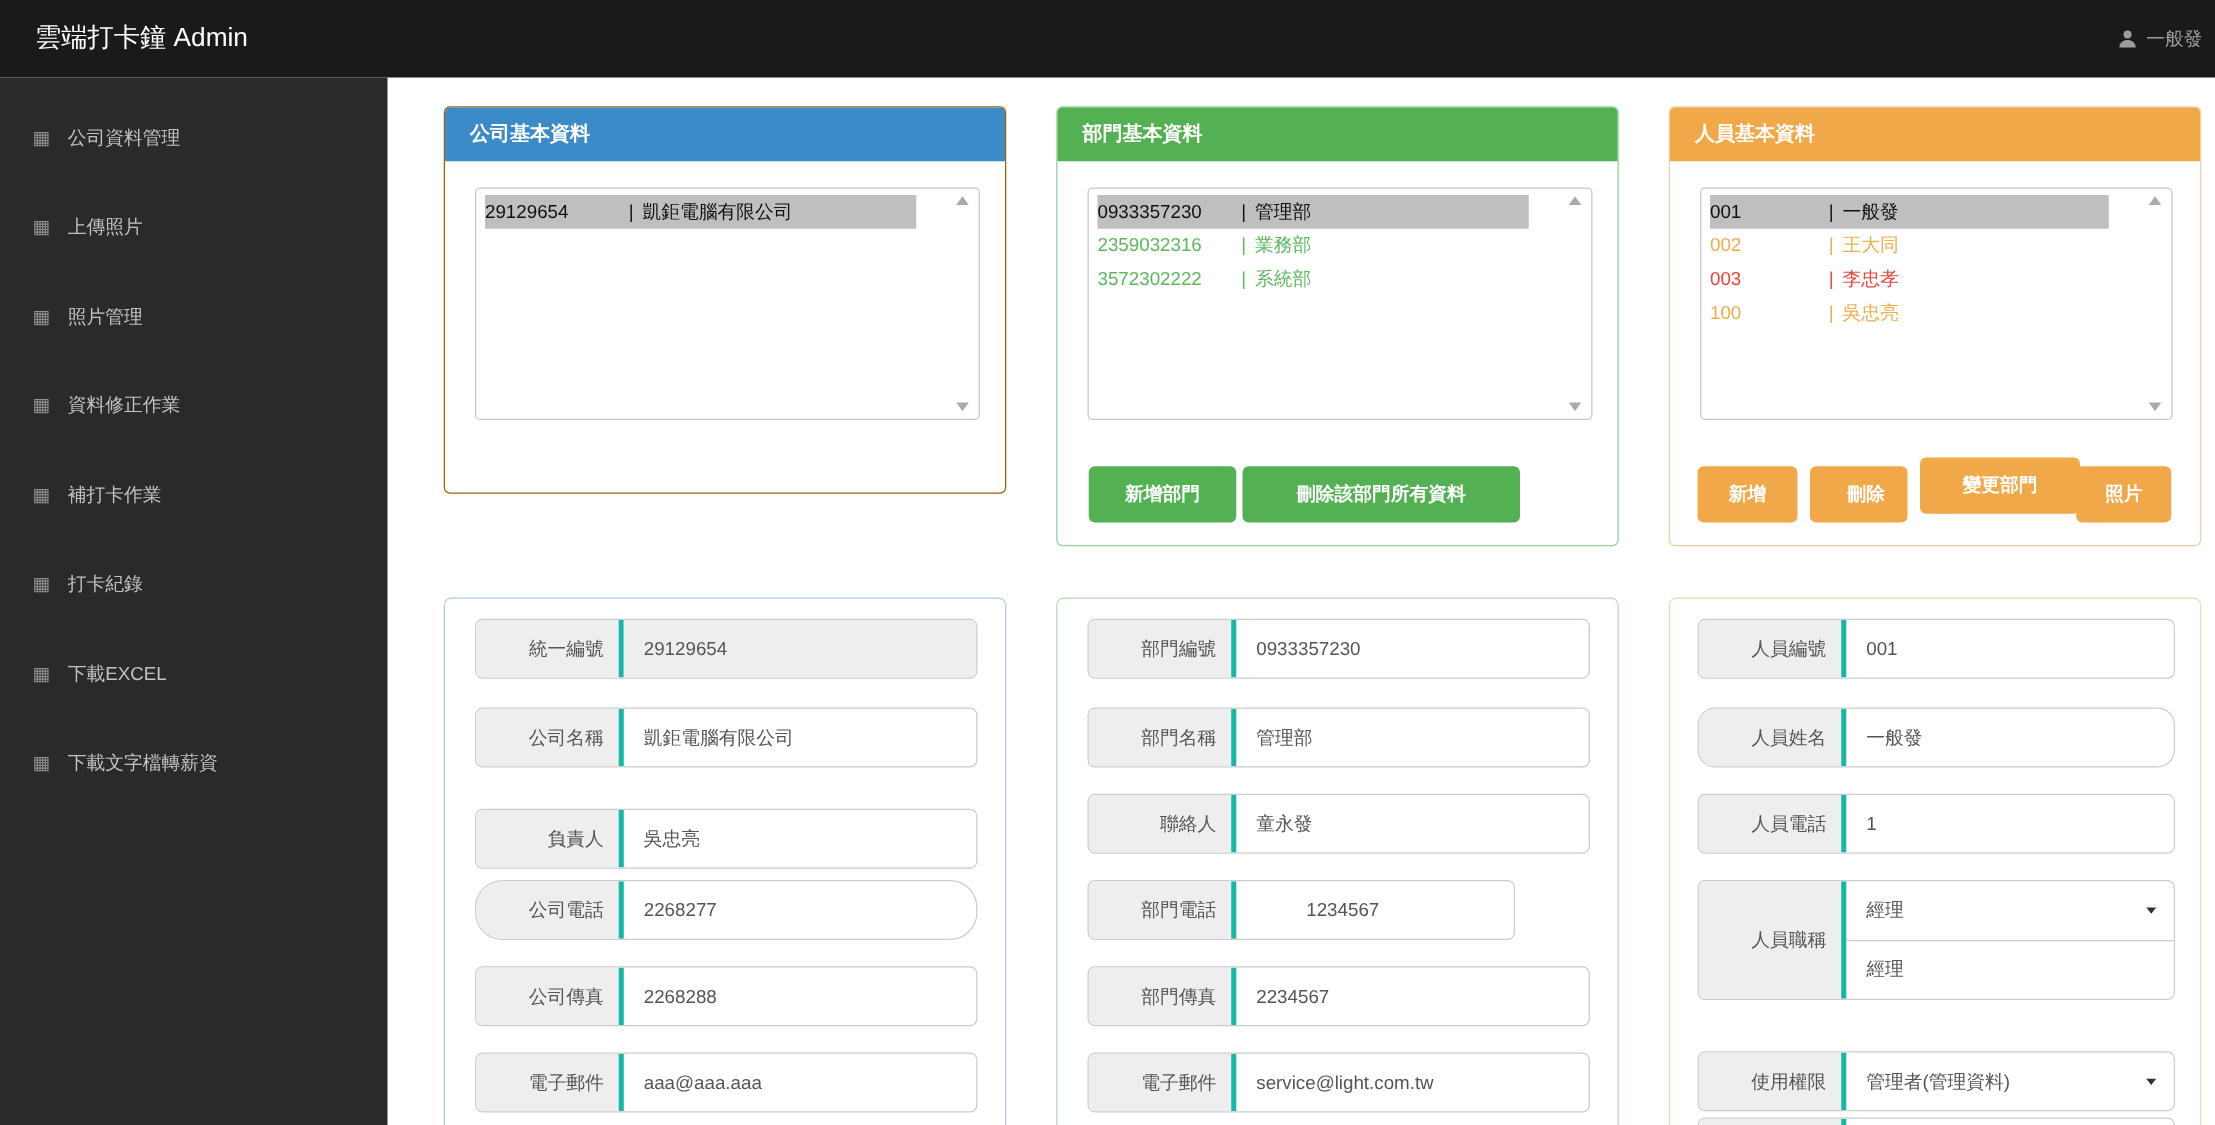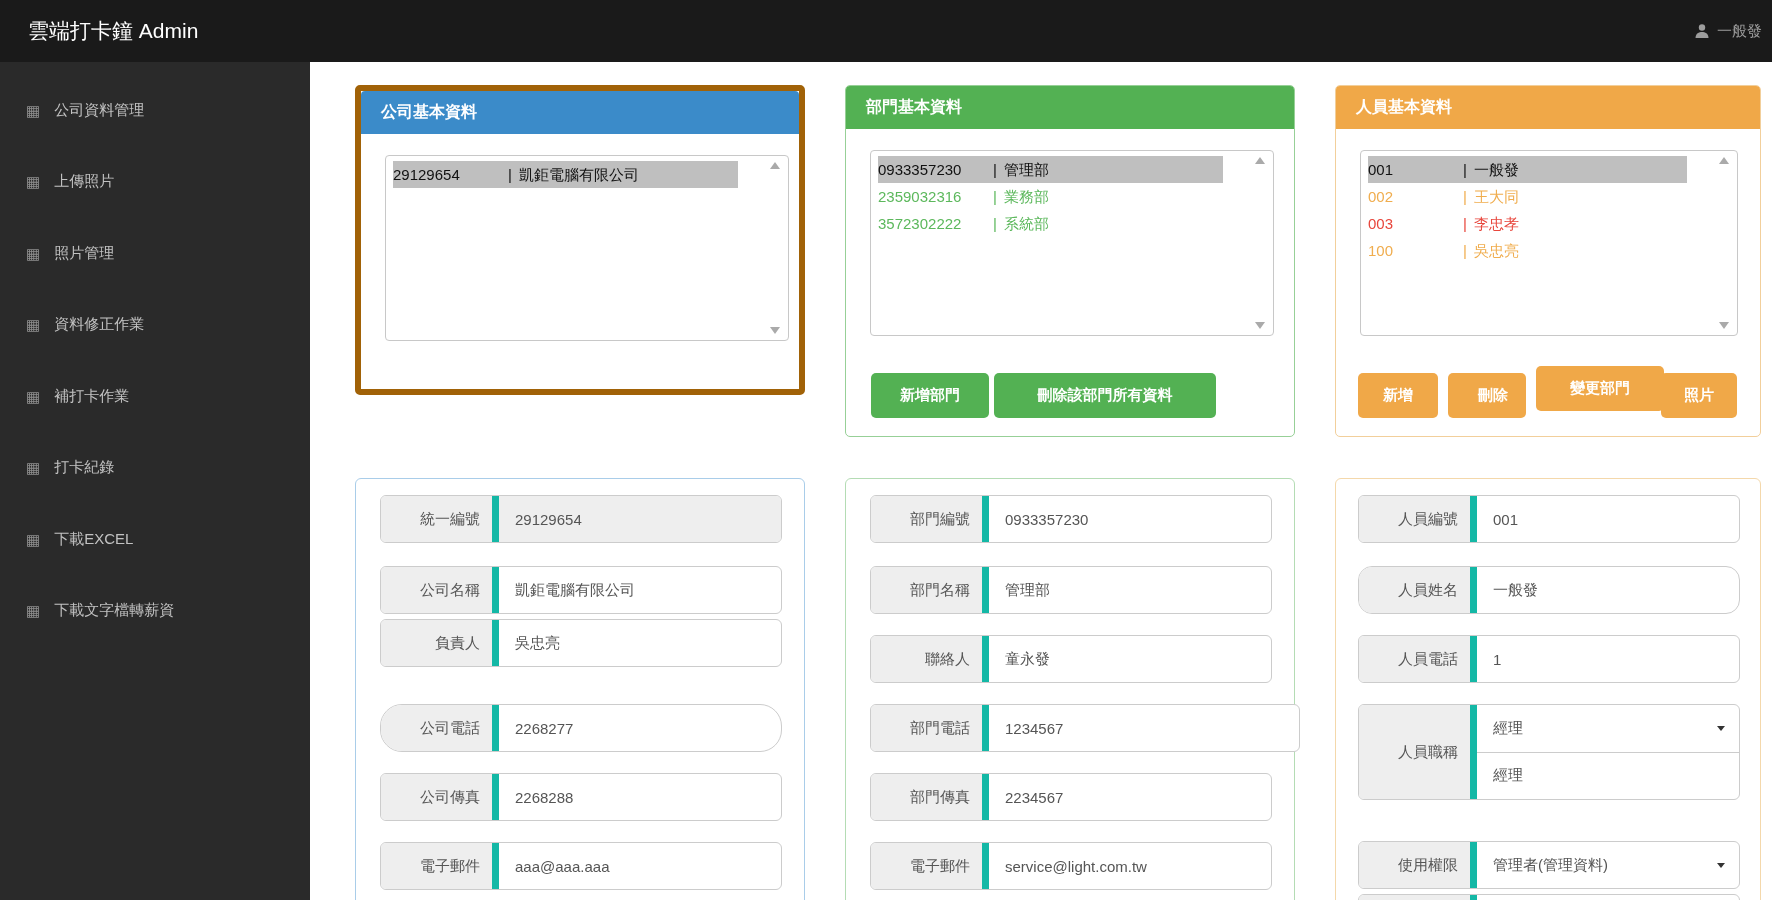--- a/index.html
+++ b/index.html
@@ -19,21 +19,21 @@
   .side-item{position:absolute;left:0;width:310px;height:34px;display:flex;align-items:center;
              gap:14px;padding-left:26px;box-sizing:border-box;color:#c2c2c2;font-size:15px;
              cursor:pointer;}
   .side-ico{color:#8f8f8f;font-size:15px;line-height:1;}
 
   
   .panel{position:absolute;background:#fff;border-radius:5px;box-sizing:border-box;}
   .panel-head{height:43px;display:flex;align-items:center;padding-left:20px;color:#fff;
               font-weight:700;font-size:16px;border-radius:4px 4px 0 0;}
 
-  .p-blue{border:6px solid #a16207;}
+  .p-blue{border:1px solid #a16207;}
   .p-blue .panel-head{background:#3b8bc9;}
   .p-green{border:1px solid #97d097;}
   .p-green .panel-head{background:#53b153;}
   .p-orange{border:1px solid #f2cf9b;}
   .p-orange .panel-head{background:#f0a848;}
 
   
   .listbox{position:absolute;background:#fff;border:1px solid #c8c8c8;border-radius:4px;
            padding:5px 0 0 7px;box-sizing:border-box;overflow:hidden;}
   .li{height:27px;line-height:27px;font-size:15px;display:flex;white-space:pre;cursor:pointer;}
@@ -57,21 +57,21 @@
 
   
   .fbox{position:absolute;background:#fff;border-radius:6px;box-sizing:border-box;}
   .fb-blue{border:1px solid #a9cde9;}
   .fb-green{border:1px solid #b4dcb4;}
   .fb-orange{border:1px solid #f4d8ab;}
 
   .frow{position:absolute;height:48px;border:1px solid #ccc;border-radius:6px;background:#fff;
         display:flex;box-sizing:border-box;overflow:hidden;}
   .frow.tall{height:96px;}
-  .addon{width:118px;min-width:118px;background:#eeeeee;border-right:7px solid #14b8a6;
+  .addon{width:118px;min-width:118px;background:#eeeeee;border-right:4px solid #14b8a6;
          display:flex;align-items:center;justify-content:flex-end;padding-right:12px;
          box-sizing:border-box;color:#555;font-size:15px;white-space:nowrap;}
   .fin{flex:1;border:none;outline:none;padding:0 10px 0 16px;font-size:15px;color:#555;
        background:transparent;font-family:inherit;min-width:0;}
   .fin.ro{background:#eeeeee;}
   .dcol{flex:1;display:flex;flex-direction:column;min-width:0;}
   .dcell{flex:1;display:flex;align-items:center;position:relative;}
   .dcell + .dcell{border-top:1px solid #ccc;}
   .dsel{flex:1;display:flex;align-items:center;position:relative;padding-left:16px;
         font-size:15px;color:#555;cursor:pointer;}
@@ -202,21 +202,21 @@
 
   <div class="fbox fb-blue" style="left:355px;top:478px;width:450px;height:430px;">
     <div class="frow" style="left:24px;top:16px;width:402px;">
       <div class="addon">統一編號</div>
       <input class="fin ro" value="29129654" style="">
     </div>
     <div class="frow" style="left:24px;top:87px;width:402px;">
       <div class="addon">公司名稱</div>
       <input class="fin" value="凱鉅電腦有限公司" style="">
     </div>
-    <div class="frow" style="left:24px;top:140px;width:402px;">
+    <div class="frow" style="left:24px;top:168px;width:402px;">
       <div class="addon">負責人</div>
       <input class="fin" value="吳忠亮" style="">
     </div>
     <div class="frow" style="left:24px;top:225px;width:402px;border-radius:22px;">
       <div class="addon">公司電話</div>
       <input class="fin" value="2268277" style="">
     </div>
     <div class="frow" style="left:24px;top:294px;width:402px;">
       <div class="addon">公司傳真</div>
       <input class="fin" value="2268288" style="">
@@ -233,21 +233,21 @@
       <input class="fin" value="0933357230" style="">
     </div>
     <div class="frow" style="left:24px;top:87px;width:402px;">
       <div class="addon">部門名稱</div>
       <input class="fin" value="管理部" style="">
     </div>
     <div class="frow" style="left:24px;top:156px;width:402px;">
       <div class="addon">聯絡人</div>
       <input class="fin" value="童永發" style="">
     </div>
-    <div class="frow" style="left:24px;top:225px;width:430px;">
+    <div class="frow" style="left:24px;top:225px;width:342px;gap:40px;">
       <div class="addon">部門電話</div>
       <input class="fin" value="1234567" style="">
     </div>
     <div class="frow" style="left:24px;top:294px;width:402px;">
       <div class="addon">部門傳真</div>
       <input class="fin" value="2234567" style="">
     </div>
     <div class="frow" style="left:24px;top:363px;width:402px;">
       <div class="addon">電子郵件</div>
       <input class="fin" value="service@light.com.tw" style="">

